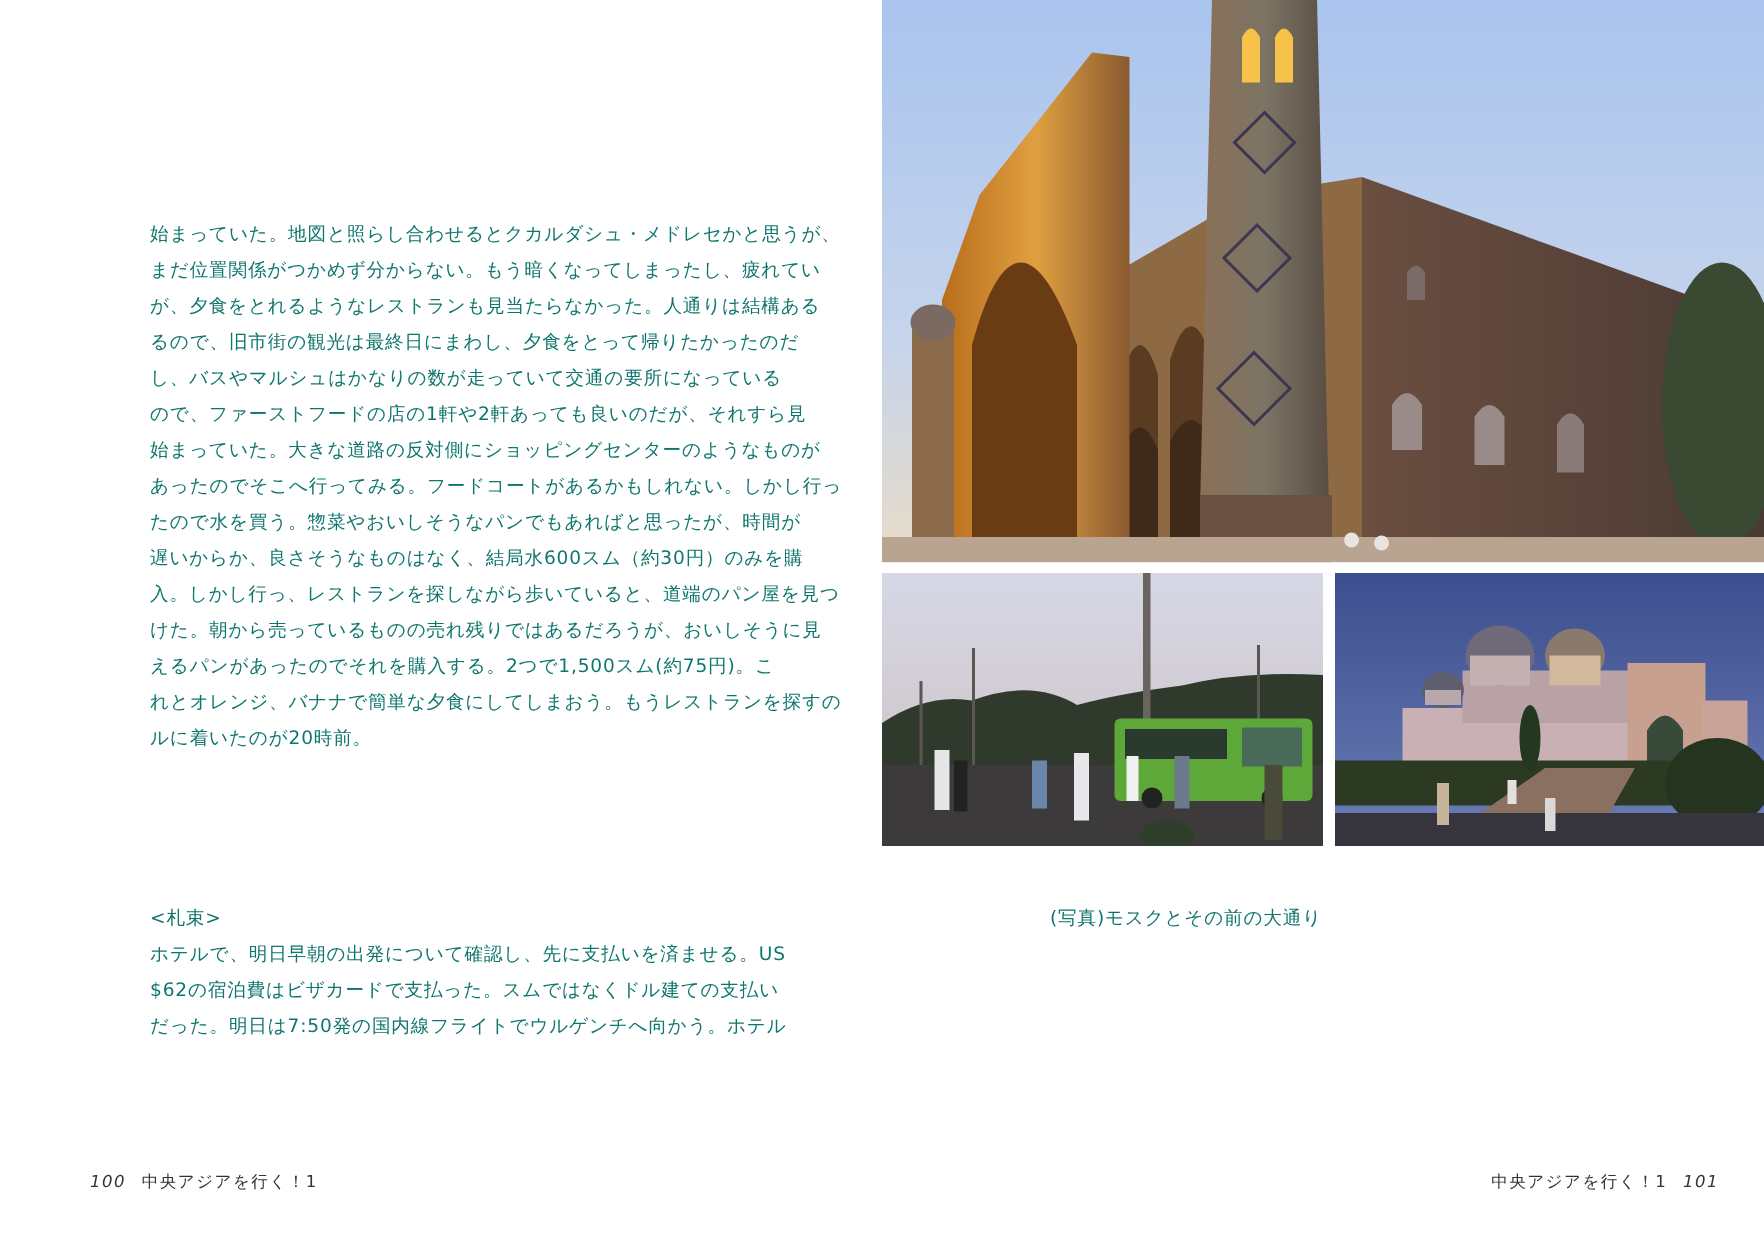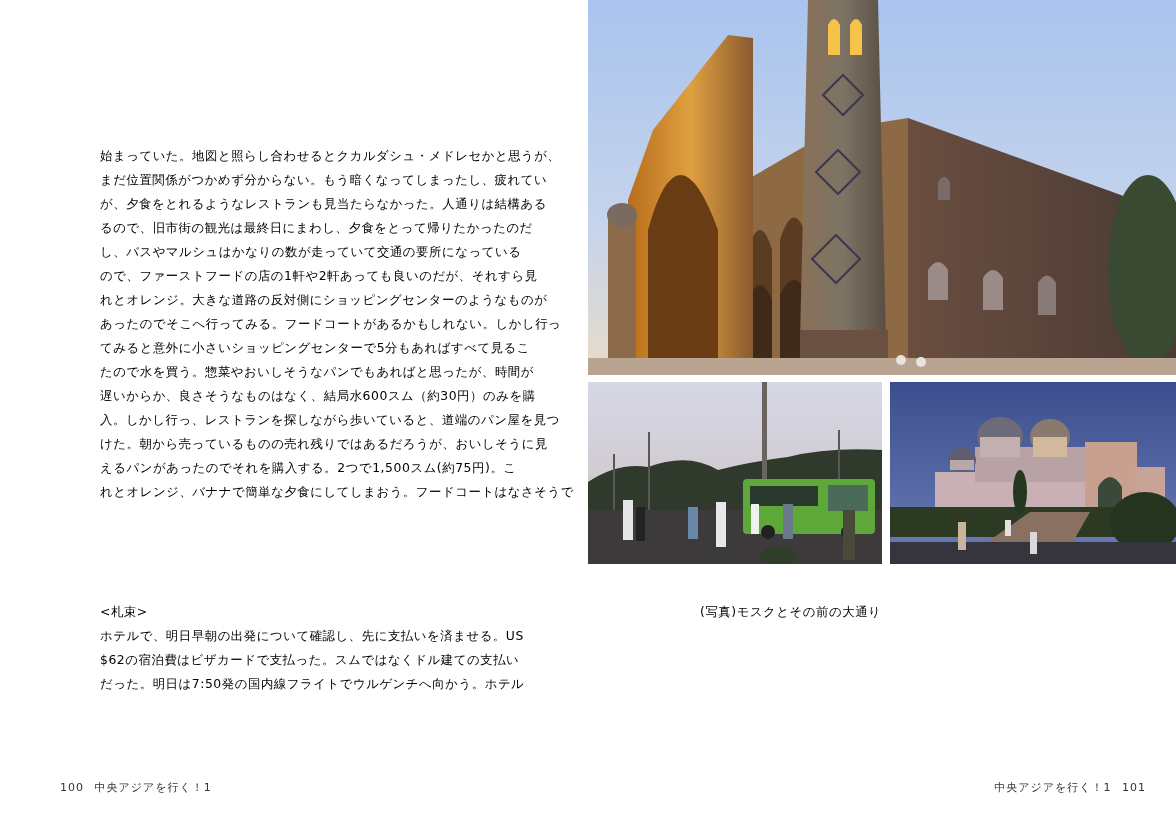--- a/index.html
+++ b/index.html
@@ -11,63 +11,63 @@
   }
   .page { position: absolute; top: 0; height: 840px; }
   .page-left { left: 0; width: 588px; }
   .page-right { left: 588px; width: 588px; padding-left: 28px; }
 
   .text-block {
     position: absolute;
     font-size: 12.4px;
     line-height: 24px;
     letter-spacing: 0.55px;
-    color: #000000;
+    color: #0f766e;
     white-space: nowrap;
   }
   .text-block .line { display: block; height: 24px; }
   .left-body { left: 100px; top: 144px; width: 384px; }
   .left-sapporo { left: 100px; top: 600px; width: 384px; }
   .right-caption { left: 112px; top: 600px; }
   .right-body { left: 112px; top: 648px; width: 380px; }
 
   .folio {
     position: absolute; top: 780px;
     font-size: 11px; letter-spacing: 1px; color: #333;
   }
   .folio-left { left: 54px; }
   .folio-right { right: 52px; margin-left: 48px; }
-  .folio .num { margin: 0 6px; }
+  .folio .num { margin: 0 6px; font-style: italic; }
 
   .photo { position: absolute; overflow: hidden; }
   .photo svg { display: block; width: 100%; height: 100%; }
   .photo-main { left: 0; top: 0; width: 588px; height: 375px; }
   .photo-street { left: 0; top: 382px; width: 294px; height: 182px; }
   .photo-mosque { left: 302px; top: 382px; width: 286px; height: 182px; }
 </style>
 </head>
 <body>
 
 <div class="page page-left">
   <div class="text-block left-body">
     <span class="line">始まっていた。地図と照らし合わせるとクカルダシュ・メドレセかと思うが、</span>
     <span class="line">まだ位置関係がつかめず分からない。もう暗くなってしまったし、疲れてい</span>
     <span class="line">が、夕食をとれるようなレストランも見当たらなかった。人通りは結構ある</span>
     <span class="line">るので、旧市街の観光は最終日にまわし、夕食をとって帰りたかったのだ</span>
     <span class="line">し、バスやマルシュはかなりの数が走っていて交通の要所になっている</span>
     <span class="line">ので、ファーストフードの店の1軒や2軒あっても良いのだが、それすら見</span>
-    <span class="line">れとオレンジ。大きな道路の反対側にショッピングセンターのようなものが</span>
+    <span class="line">始まっていた。大きな道路の反対側にショッピングセンターのようなものが</span>
     <span class="line">あったのでそこへ行ってみる。フードコートがあるかもしれない。しかし行っ</span>
-    <span class="line">てみると意外に小さいショッピングセンターで5分もあればすべて見るこ</span>
     <span class="line">たので水を買う。惣菜やおいしそうなパンでもあればと思ったが、時間が</span>
     <span class="line">遅いからか、良さそうなものはなく、結局水600スム（約30円）のみを購</span>
     <span class="line">入。しかし行っ、レストランを探しながら歩いていると、道端のパン屋を見つ</span>
     <span class="line">けた。朝から売っているものの売れ残りではあるだろうが、おいしそうに見</span>
     <span class="line">えるパンがあったのでそれを購入する。2つで1,500スム(約75円)。こ</span>
-    <span class="line">れとオレンジ、バナナで簡単な夕食にしてしまおう。フードコートはなさそうで</span>
+    <span class="line">れとオレンジ、バナナで簡単な夕食にしてしまおう。もうレストランを探すの</span>
+    <span class="line">ルに着いたのが20時前。</span>
   </div>
 
   <div class="text-block left-sapporo">
     <span class="line">&lt;札束&gt;</span>
     <span class="line">ホテルで、明日早朝の出発について確認し、先に支払いを済ませる。US</span>
     <span class="line">$62の宿泊費はビザカードで支払った。スムではなくドル建ての支払い</span>
     <span class="line">だった。明日は7:50発の国内線フライトでウルゲンチへ向かう。ホテル</span>
   </div>
 
   <div class="folio folio-left">

